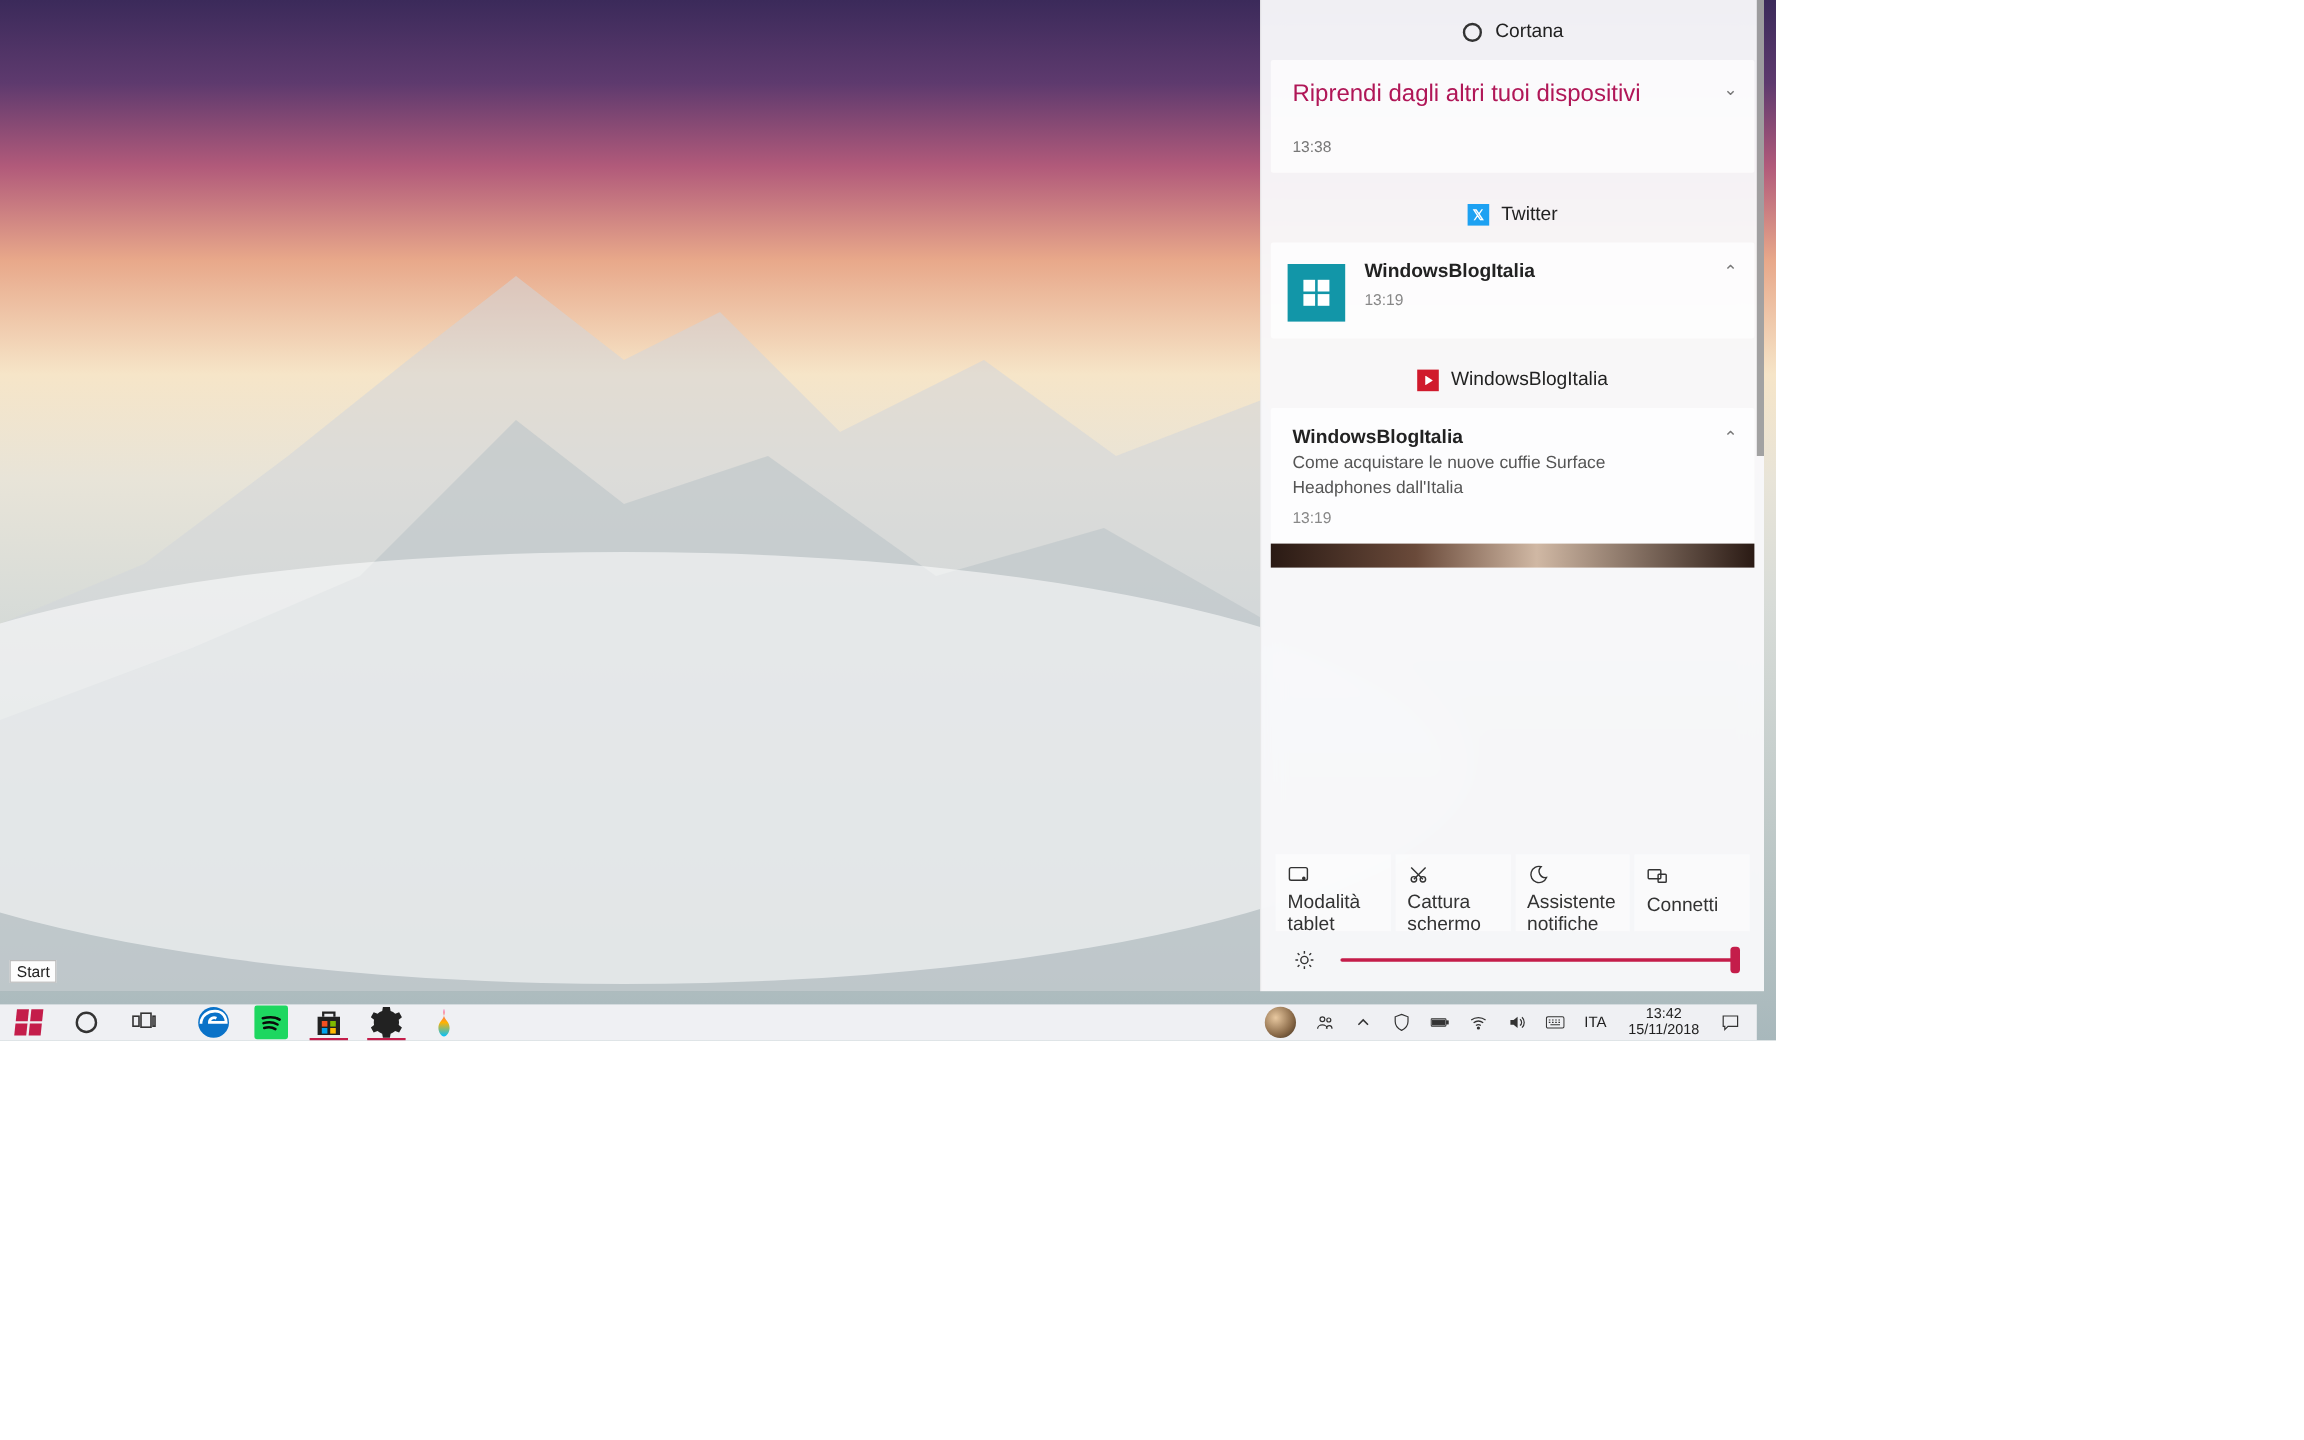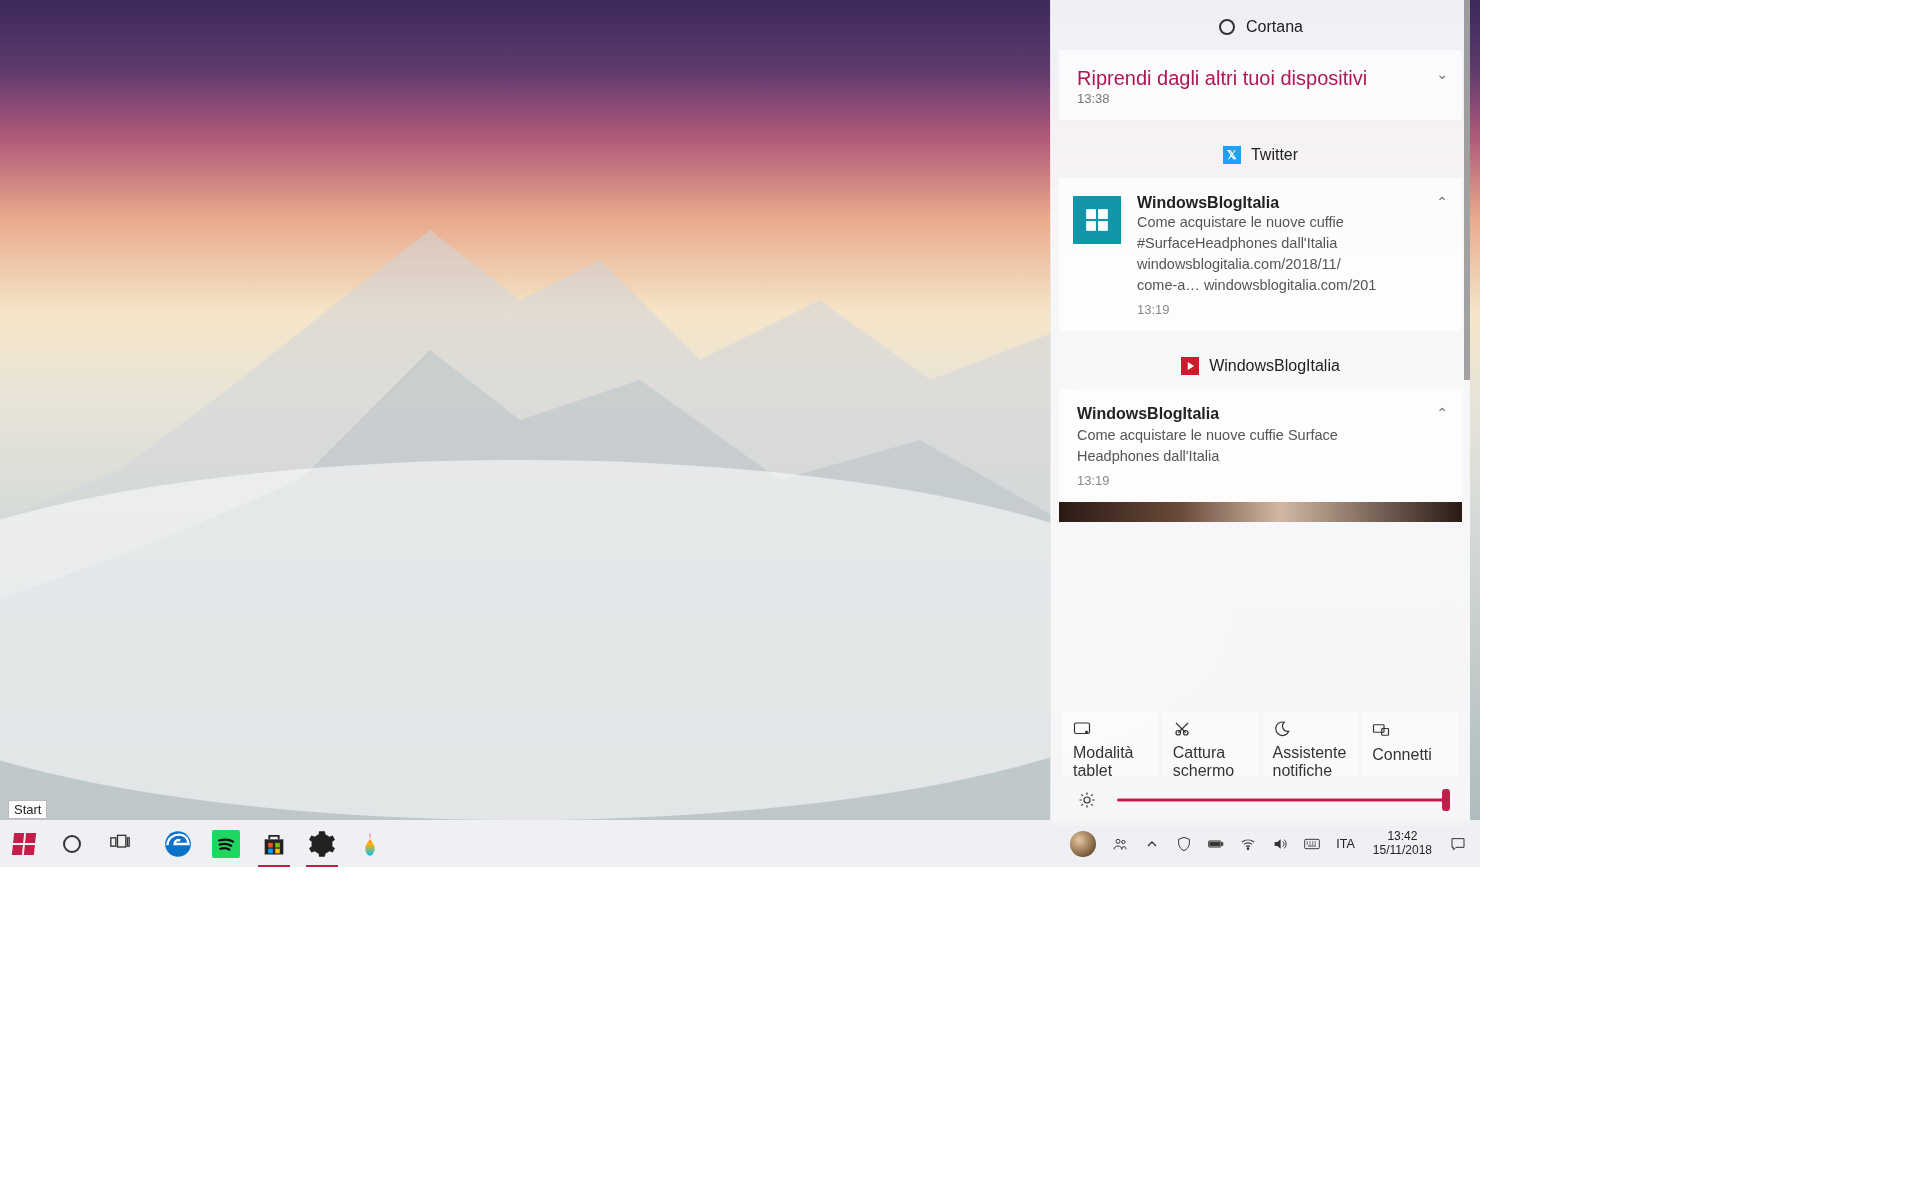--- a/index.html
+++ b/index.html
@@ -125,21 +125,21 @@
 
 .cortana-card .title {
   color: #b01657;
   font-size: 20px;
   font-weight: 400;
   line-height: 1.25;
 }
 .cortana-card .time {
   color: #777;
   font-size: 13px;
-  margin-top: 0;
+  margin-top: 24px;
 }
 
 .tweet-card {
   padding-left: 14px;
   display: flex;
   gap: 16px;
 }
 .tweet-card .avatar {
   width: 48px; height: 48px;
   background: #1296a8;
@@ -236,22 +236,22 @@
 .ac-scrollbar {
   position: absolute;
   right: 0; top: 0;
   width: 6px; height: 380px;
   background: rgba(0,0,0,0.35);
 }
 
 
 .taskbar {
   position: absolute;
-  left: 0; right: 0; bottom: 0;
-  height: 47px;
+  left: 0; right: 16px; bottom: 0;
+  height: 30px;
   background: rgba(242,242,246,0.95);
   display: flex;
   align-items: stretch;
   font-size: 12px;
   color: #222;
 }
 .tb-btn {
   width: 48px;
   display: flex;
   align-items: center;
@@ -358,26 +358,20 @@
         <div class="avatar">
           <svg viewBox="0 0 24 24">
               <rect x="2" y="2" width="9" height="9" fill="#fff"></rect>
               <rect x="13" y="2" width="9" height="9" fill="#fff"></rect>
               <rect x="2" y="13" width="9" height="9" fill="#fff"></rect>
               <rect x="13" y="13" width="9" height="9" fill="#fff"></rect>
             </svg>
         </div>
         <div class="body">
           <div class="sender">WindowsBlogItalia</div>
-          <div class="msg">
-            <span>Come acquistare le nuove cuffie</span><br>
-            <span>#SurfaceHeadphones dall'Italia</span><br>
-            <span>windowsblogitalia.com/2018/11/</span><br>
-            <span>come-a… windowsblogitalia.com/201</span>
-          </div>
           <div class="time">13:19</div>
         </div>
       </div>
 
       <div class="group-header">
         <span class="gh-icon">
             <span class="wbi-box"></span>
           </span>
         <span class="gh-label">WindowsBlogItalia</span>
       </div>

